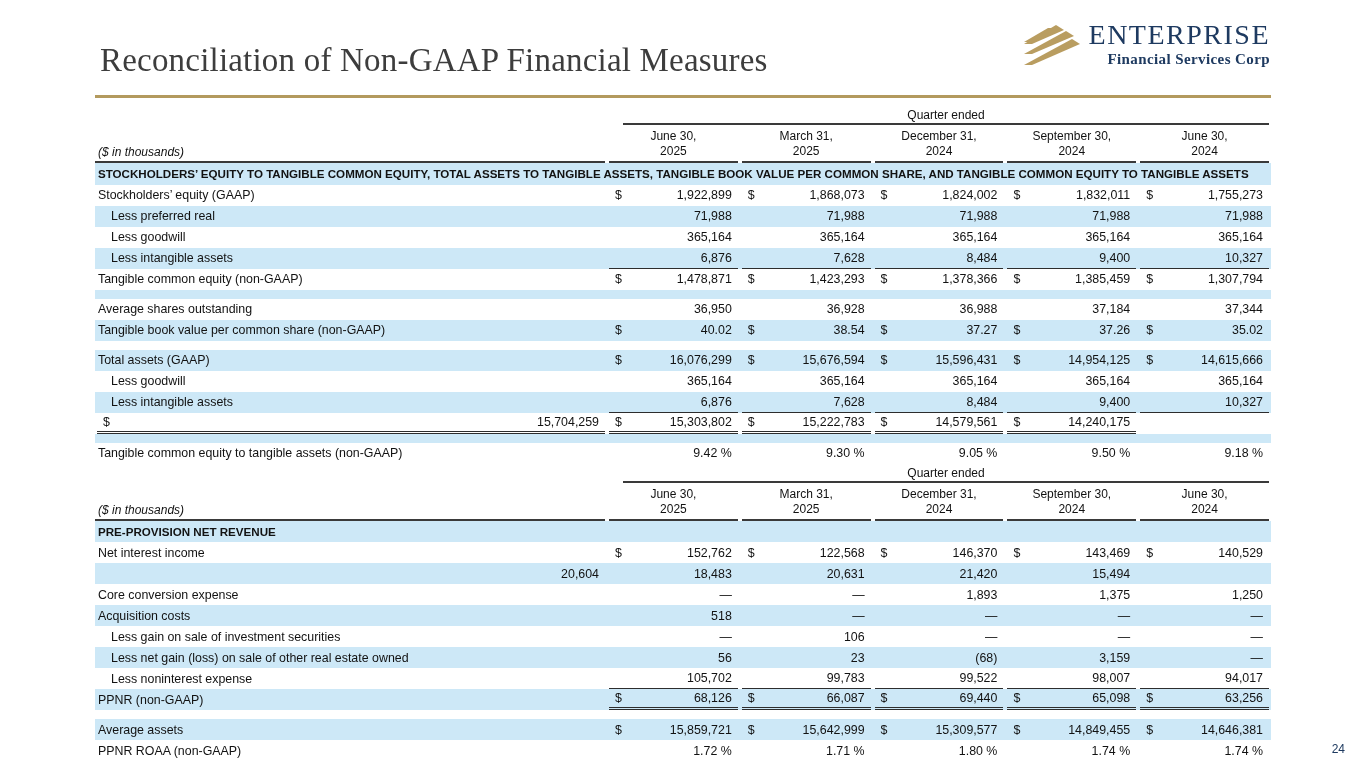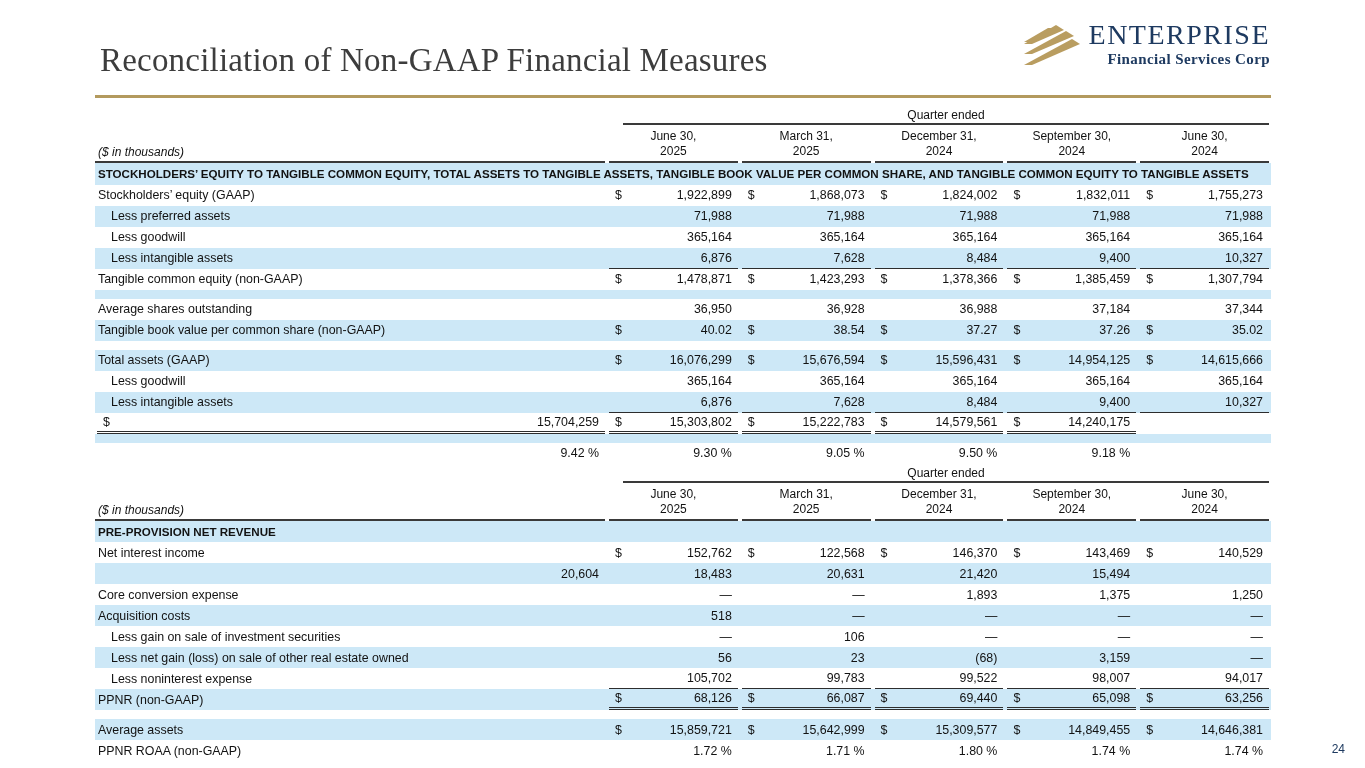--- a/index.html
+++ b/index.html
@@ -173,21 +173,21 @@
           <div class="cell">
             <span class="dollar">$</span>
             <span class="val">1,832,011</span>
           </div>
           <div class="cell">
             <span class="dollar">$</span>
             <span class="val">1,755,273</span>
           </div>
         </div>
         <div class="row data-row bg-blue">
-          <div class="label-cell indent">Less preferred assets</div>
+          <div class="label-cell indent">Less preferred real</div>
           <div class="cell">
             <span class="dollar"></span>
             <span class="val">71,988</span>
           </div>
           <div class="cell">
             <span class="dollar"></span>
             <span class="val">71,988</span>
           </div>
           <div class="cell">
             <span class="dollar"></span>
@@ -405,20 +405,21 @@
             <span class="dollar">$</span>
             <span class="val">14,579,561</span>
           </div>
           <div class="cell b-grand">
             <span class="dollar">$</span>
             <span class="val">14,240,175</span>
           </div>
         </div>
         <div class="spacer-row bg-blue"></div>
         <div class="row data-row bg-white">
+          <div class="label-cell">Tangible common equity to tangible assets (non-GAAP)</div>
           <div class="cell">
             <span class="dollar"></span>
             <span class="val">9.42 %</span>
           </div>
           <div class="cell">
             <span class="dollar"></span>
             <span class="val">9.30 %</span>
           </div>
           <div class="cell">
             <span class="dollar"></span>

